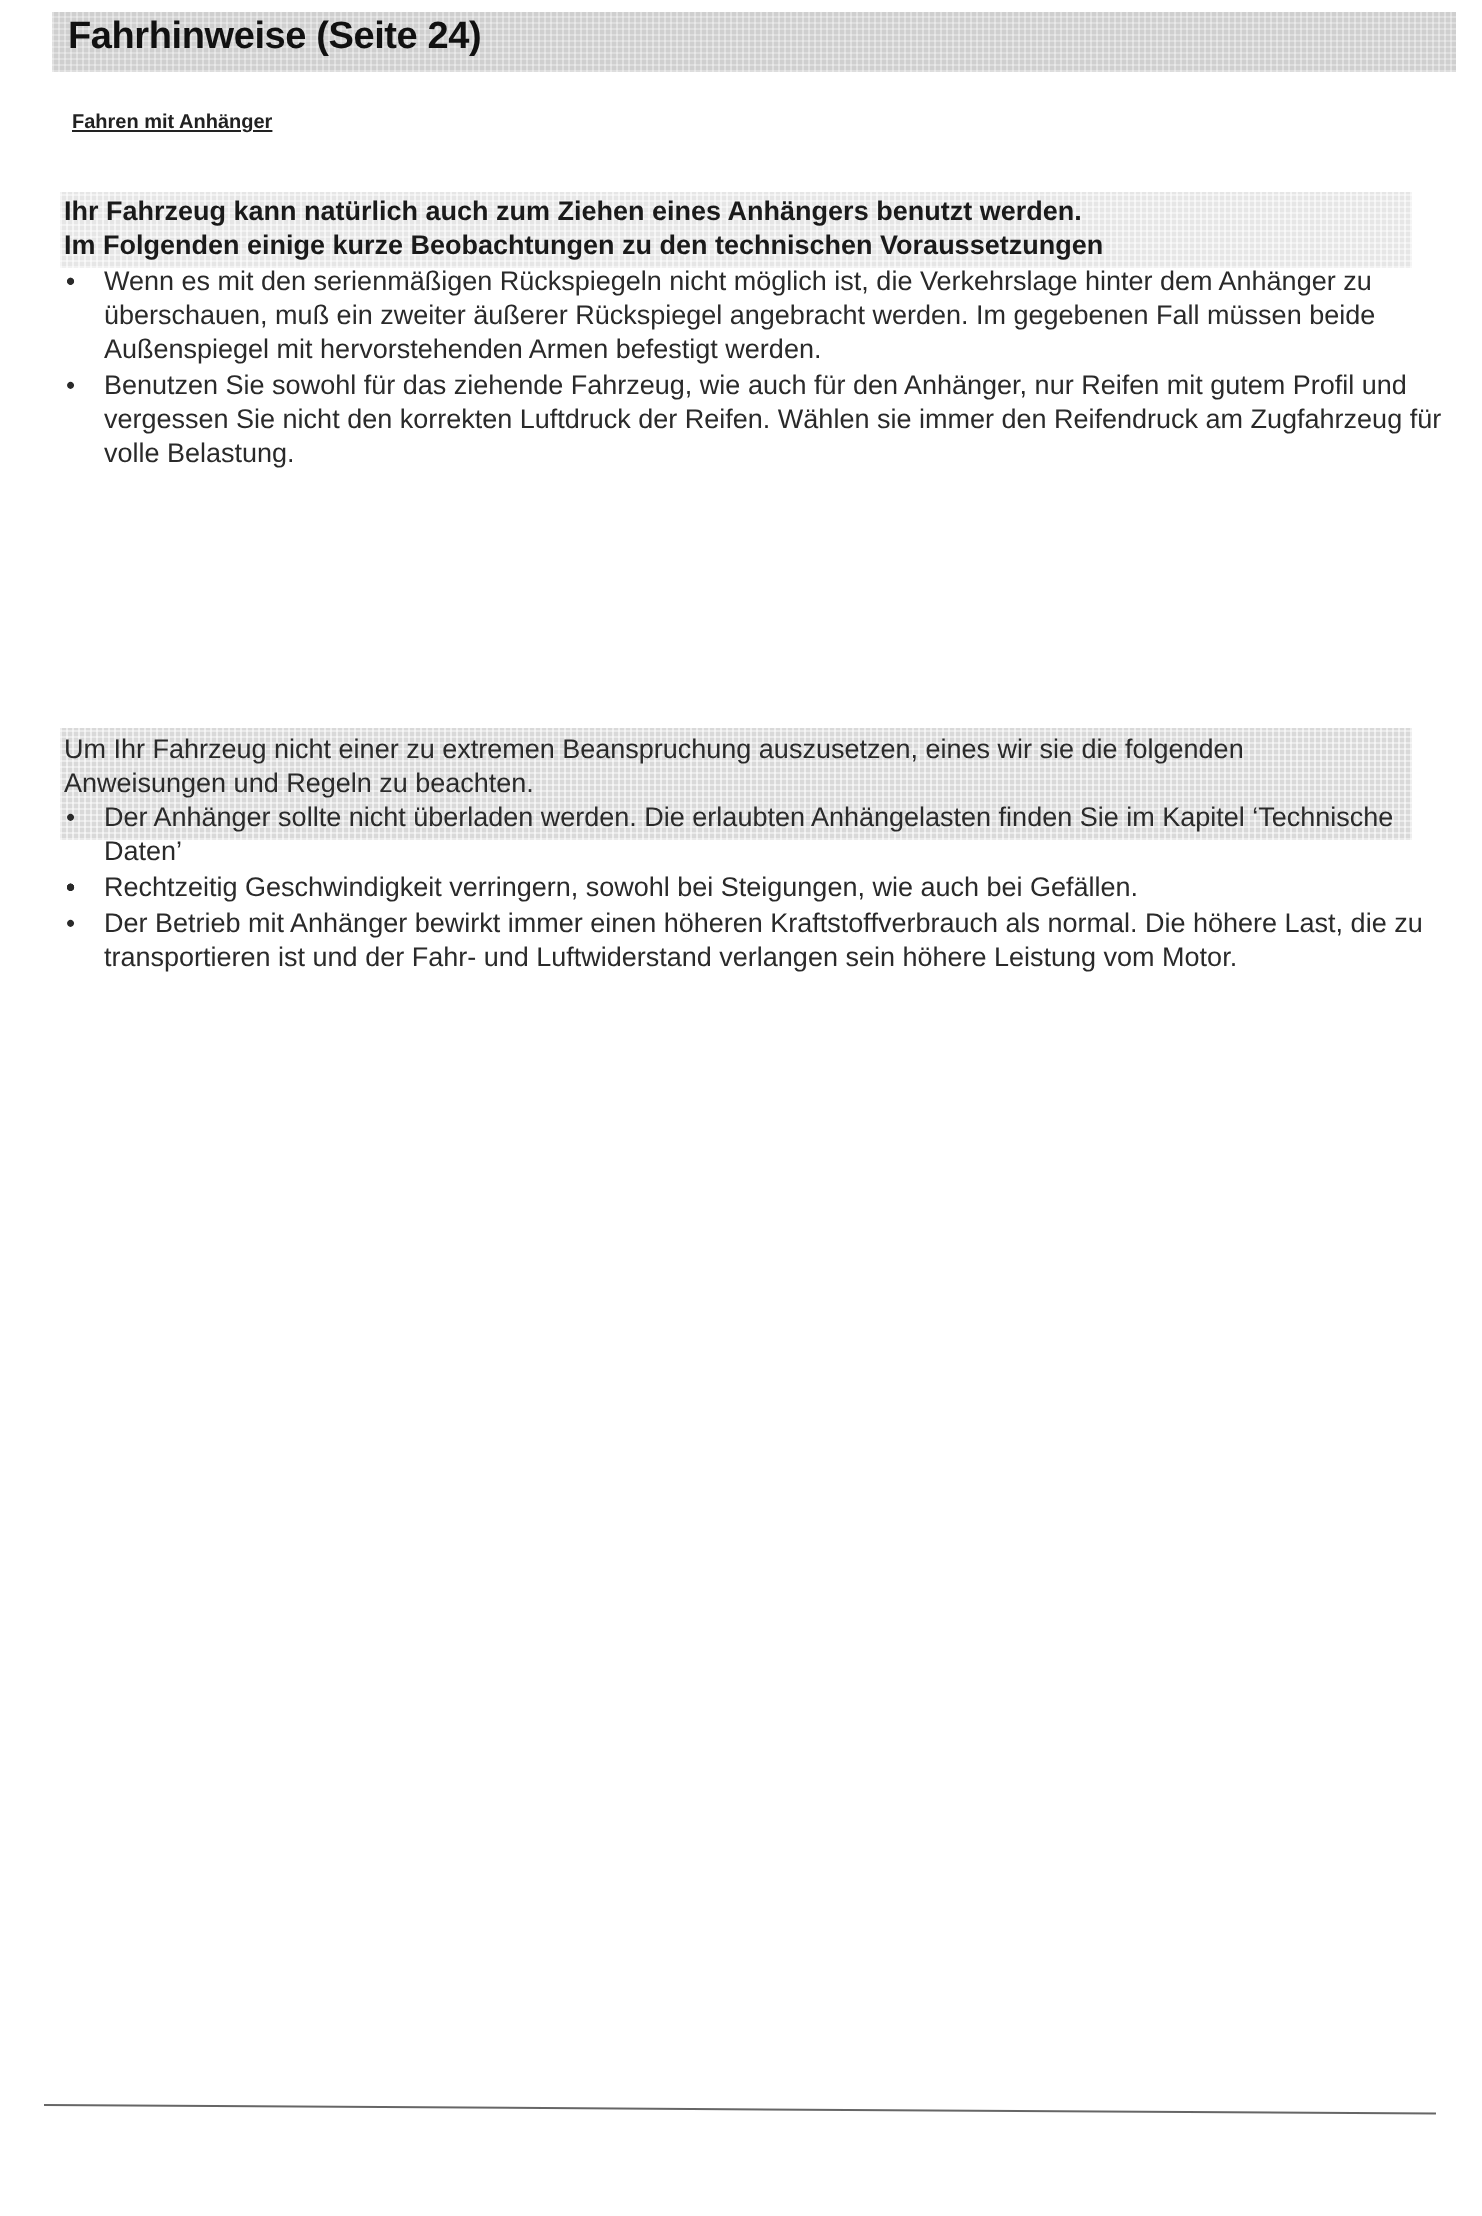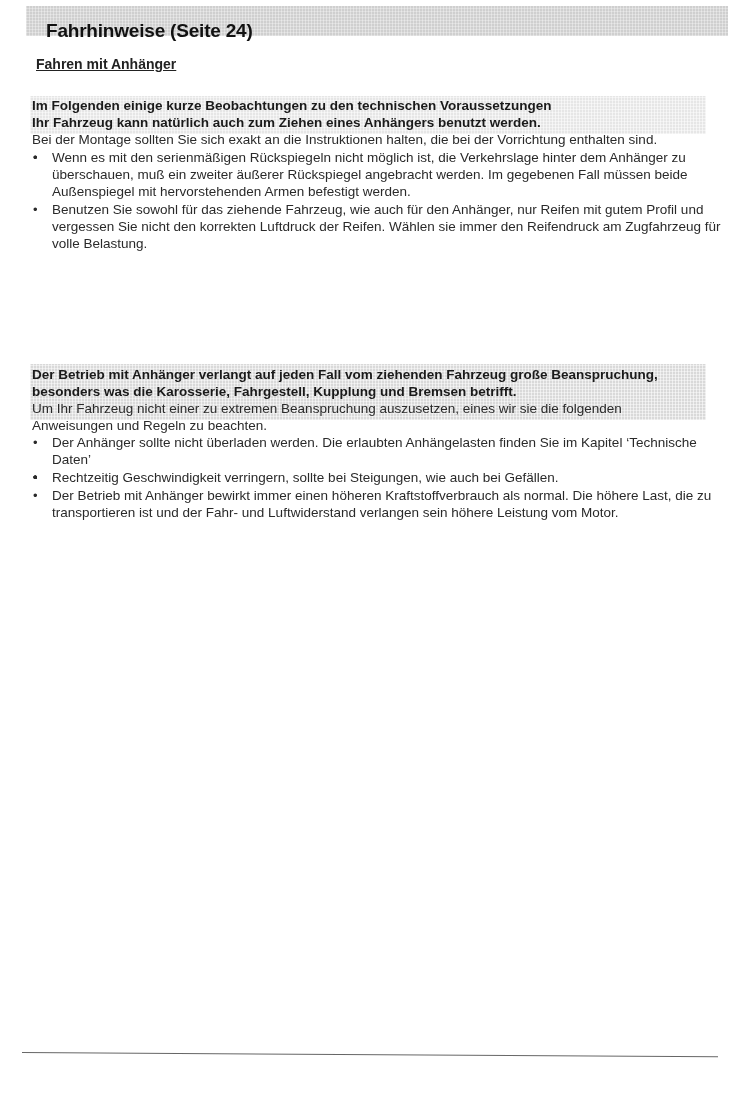--- a/index.html
+++ b/index.html
@@ -23,33 +23,33 @@
       height: 30px;
       background-color: #cfcfcf;
       background-image:
         repeating-linear-gradient(90deg, rgba(255,255,255,0.35) 0 1px, rgba(0,0,0,0) 1px 3px),
         repeating-linear-gradient(0deg, rgba(255,255,255,0.30) 0 1px, rgba(0,0,0,0) 1px 3px);
     }
     .title {
       position: absolute;
       left: 34px;
       top: 8px;
-      margin: 12px;
+      margin: 0;
       font-size: 19px;
       font-weight: bold;
       letter-spacing: -0.2px;
       color: #111;
       white-space: nowrap;
     }
     .subtitle {
       position: absolute;
       left: 36px;
       top: 56px;
       margin: 0;
-      font-size: 14px;
+      font-size: 10px;
       font-weight: bold;
       text-decoration: underline;
       color: #222;
     }
     .band {
       position: absolute;
       background-color: #e6e6e6;
       background-image:
         repeating-linear-gradient(90deg, rgba(255,255,255,0.55) 0 1px, rgba(0,0,0,0) 1px 3px),
         repeating-linear-gradient(0deg, rgba(255,255,255,0.45) 0 1px, rgba(0,0,0,0) 1px 3px);
@@ -106,37 +106,35 @@
 <body>
 
 <div class="title-bar"></div>
 <h1 class="title">Fahrhinweise (Seite 24)</h1>
 <h2 class="subtitle">Fahren mit Anhänger</h2>
 
 <div class="band band-1"></div>
 <div class="band band-2"></div>
 
 <div class="block sec1">
+  <p class="bold-lead">Ihr Fahrzeug kann natürlich auch zum Ziehen eines Anhängers benutzt werden.</p>
   <p class="bold-lead">Im Folgenden einige kurze Beobachtungen zu den technischen Voraussetzungen</p>
-  <p class="bold-lead">Ihr Fahrzeug kann natürlich auch zum Ziehen eines Anhängers benutzt werden.</p>
-  <p class="para">Bei der Montage sollten Sie sich exakt an die Instruktionen halten, die bei der Vorrichtung enthalten sind.</p>
   <ul class="bullets">
     <li><span class="dot">•</span></li>
     <li><span class="dot">•</span><span>Wenn es mit den serienmäßigen Rückspiegeln nicht möglich ist, die Verkehrslage hinter dem Anhänger zu überschauen, muß ein zweiter äußerer Rückspiegel angebracht werden. Im gegebenen Fall müssen beide Außenspiegel mit hervorstehenden Armen befestigt werden.</span></li>
     <li><span class="dot">•</span><span>Benutzen Sie sowohl für das ziehende Fahrzeug, wie auch für den Anhänger, nur Reifen mit gutem Profil und vergessen Sie nicht den korrekten Luftdruck der Reifen. Wählen sie immer den Reifendruck am Zugfahrzeug für volle Belastung.</span></li>
   </ul>
 </div>
 
 <div class="block sec2">
-  <p class="bold-lead" style="padding-right:30px;">Der Betrieb mit Anhänger verlangt auf jeden Fall vom ziehenden Fahrzeug große Beanspruchung, besonders was  die Karosserie, Fahrgestell, Kupplung und Bremsen betrifft.</p>
   <p class="para" style="padding-right:40px;">Um Ihr Fahrzeug nicht einer zu extremen Beanspruchung auszusetzen, eines wir sie die folgenden Anweisungen und Regeln zu beachten.</p>
   <ul class="bullets">
     <li><span class="dot">•</span><span>Der Anhänger sollte nicht überladen werden. Die erlaubten Anhängelasten finden Sie im Kapitel ‘Technische Daten’</span></li>
     <li><span class="dot">•</span></li>
     <li><span class="dot">•</span></li>
     <li><span class="dot">•</span></li>
     <li><span class="dot">•</span></li>
-    <li><span class="dot">•</span><span>Rechtzeitig Geschwindigkeit verringern, sollte bei Steigungen, wie auch bei Gefällen.</span></li>
+    <li><span class="dot">•</span><span>Rechtzeitig Geschwindigkeit verringern, sowohl bei Steigungen, wie auch bei Gefällen.</span></li>
     <li><span class="dot">•</span><span>Der Betrieb mit Anhänger bewirkt immer einen höheren Kraftstoffverbrauch als normal. Die höhere Last, die zu transportieren ist und der Fahr- und Luftwiderstand verlangen sein höhere Leistung vom Motor.</span></li>
   </ul>
 </div>
 
 <div class="footer-rule"></div>
 
 </body></html>

